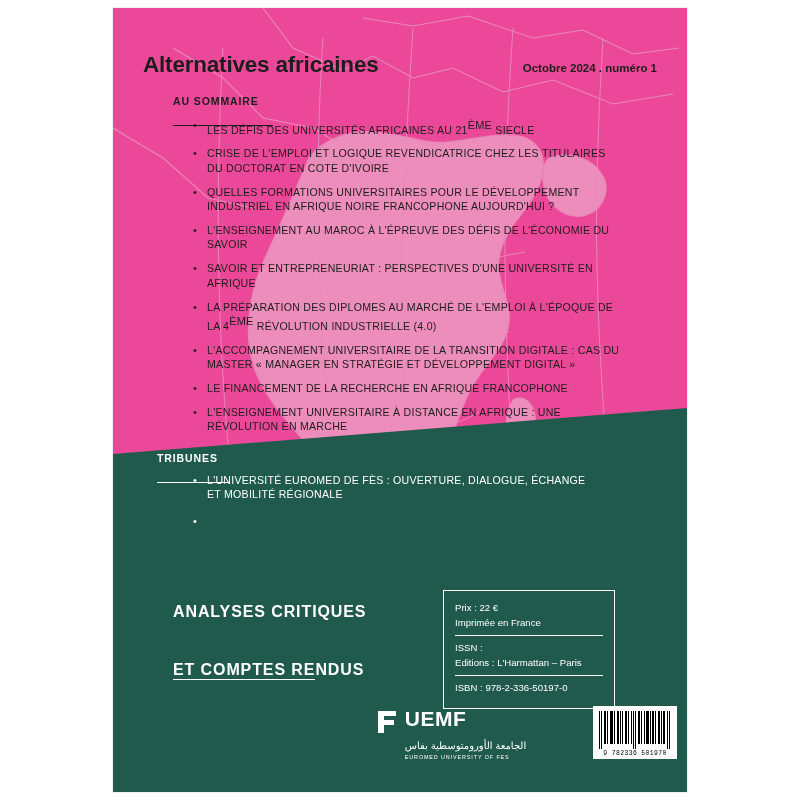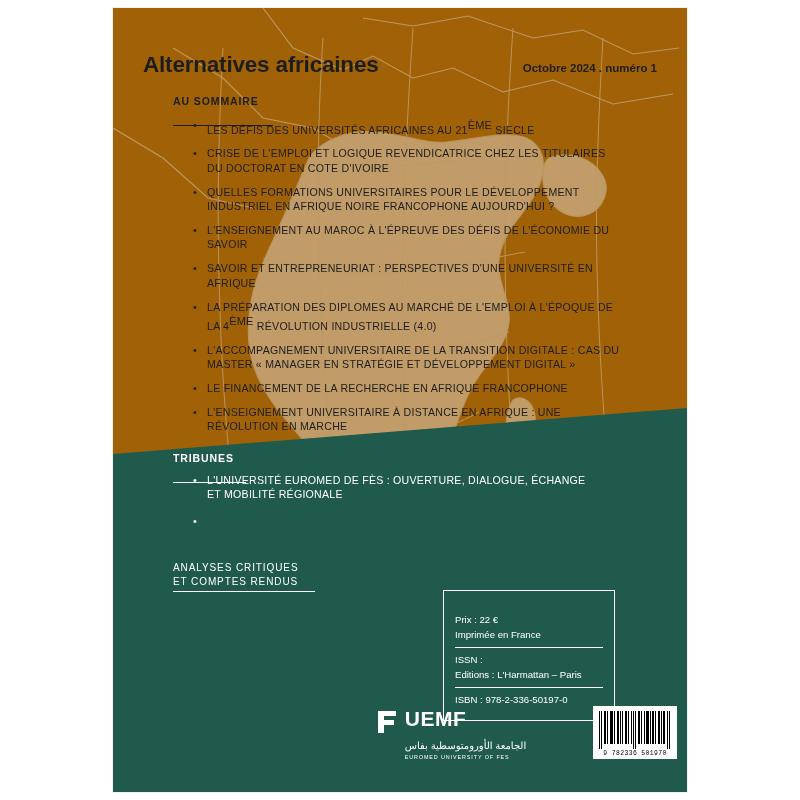--- a/index.html
+++ b/index.html
@@ -22,21 +22,21 @@
     overflow: hidden;
   }
 
   
   #cover {
     position: absolute;
     left: 113px;
     top: 8px;
     width: 574px;
     height: 784px;
-    background: #a16207;
+    background: #ec4899;
     overflow: hidden;
     box-shadow: 0 0 0 1px #f0f0f0;
   }
 
   
   #map-watermark {
     position: absolute;
     left: 0;
     top: 0;
     width: 574px;
@@ -126,21 +126,21 @@
     left: 0;
     top: 0;
     width: 574px;
     height: 784px;
     background: #1f5a4c;
     clip-path: polygon(0 446px, 574px 400px, 574px 784px, 0 784px);
   }
 
   #tribunes-head-wrap {
     position: absolute;
-    left: 60px;
+    left: 44px;
     top: 440px;
   }
   #tribunes-head-wrap .section-head {
     color: #ffffff;
     border-bottom: 1.6px solid #ffffff;
     padding-right: 12px;
   }
 
   #tribunes-list {
     position: absolute;
@@ -154,40 +154,41 @@
   }
   #tribunes-list .toc-item { margin-bottom: 12px; }
 
   #analyses-head-wrap {
     position: absolute;
     left: 60px;
     top: 553px;
     width: 200px;
   }
   #analyses-head-wrap .analyses-line {
-    font-size: 10px;
-    font-weight: normal;
+    font-size: 16px;
+    font-weight: bold;
     letter-spacing: 0.9px;
     color: #ffffff;
     line-height: 14px;
     display: block;
+    margin-top: 44px;
   }
   #analyses-underline {
     border-bottom: 1.6px solid #ffffff;
     width: 142px;
     margin-top: 2px;
   }
 
   
   #price-box {
     position: absolute;
     left: 330px;
     top: 582px;
     width: 172px;
-    padding: 22px 11px 12px 11px;
+    padding: 10px 11px 12px 11px;
     box-sizing: border-box;
     border: 1px solid #ffffff;
     color: #ffffff;
     font-size: 9.6px;
     line-height: 14.5px;
   }
   #price-box .divider {
     border-top: 1px solid #ffffff;
     margin: 5px 0 5px 0;
   }

